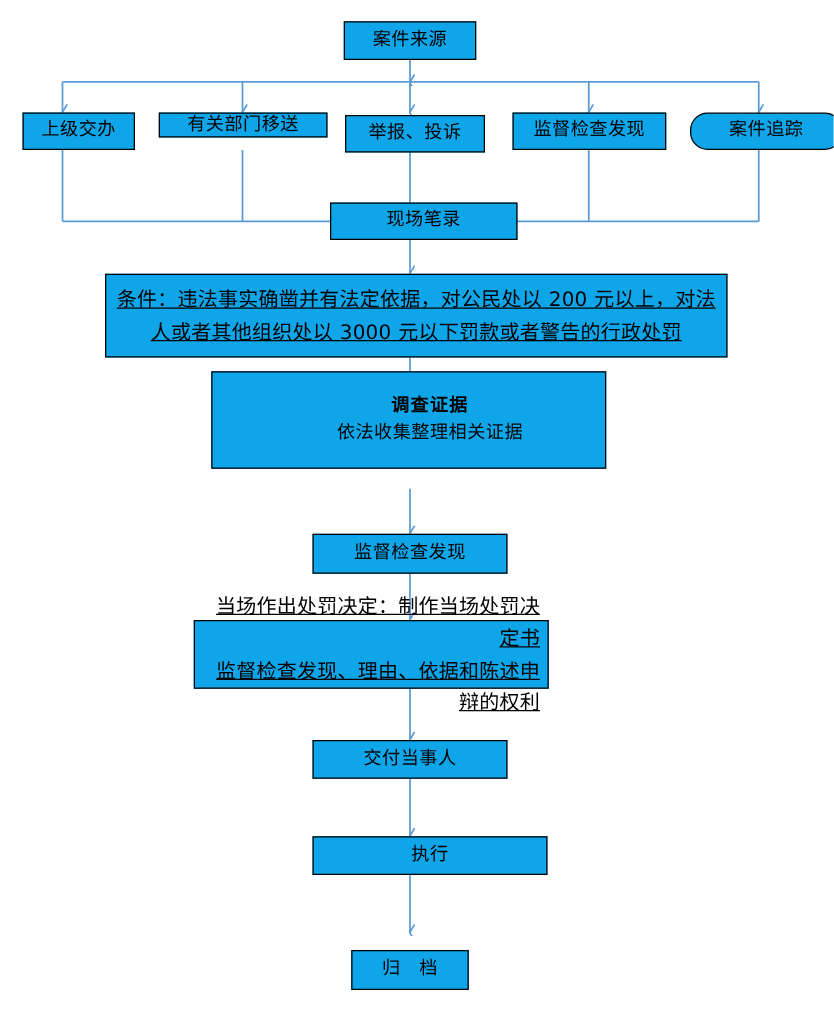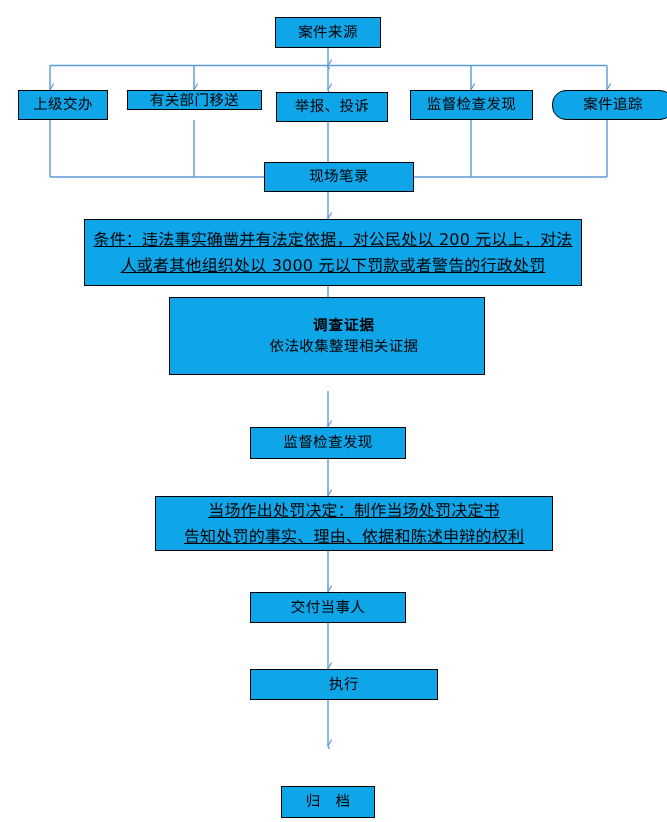--- a/index.html
+++ b/index.html
@@ -143,30 +143,30 @@
 
   <div class="node" style="left:169px; top:297px; width:316px; height:78px;padding-left:40px;">
     <span class="title">调查证据</span>
     <span class="body">依法收集整理相关证据</span>
   </div>
 
   <div class="node" style="left:250px; top:427px; width:156px; height:32px;">
     <span>监督检查发现</span>
   </div>
 
-  <div class="node wide-text" style="left:155px; top:496px; width:398px; height:55px;">
+  <div class="node wide-text" style="left:155px; top:496px; width:284px; height:55px;">
     <span>当场作出处罚决定：制作当场处罚决定书</span>
-    <span>告知处罚的事实、理由、依据和陈述申辩的权利</span>
+    <span>监督检查发现、理由、依据和陈述申辩的权利</span>
   </div>
 
   <div class="node" style="left:250px; top:592px; width:156px; height:31px;">
     <span>交付当事人</span>
   </div>
 
   <div class="node" style="left:250px; top:669px; width:188px; height:31px;">
     <span>执行</span>
   </div>
 
-  <div class="node" style="left:281px; top:786px; width:94px; height:32px;">
+  <div class="node" style="left:281px; top:760px; width:94px; height:32px;">
     <span>归　档</span>
   </div>
 
 </div>
 
 </body></html>

